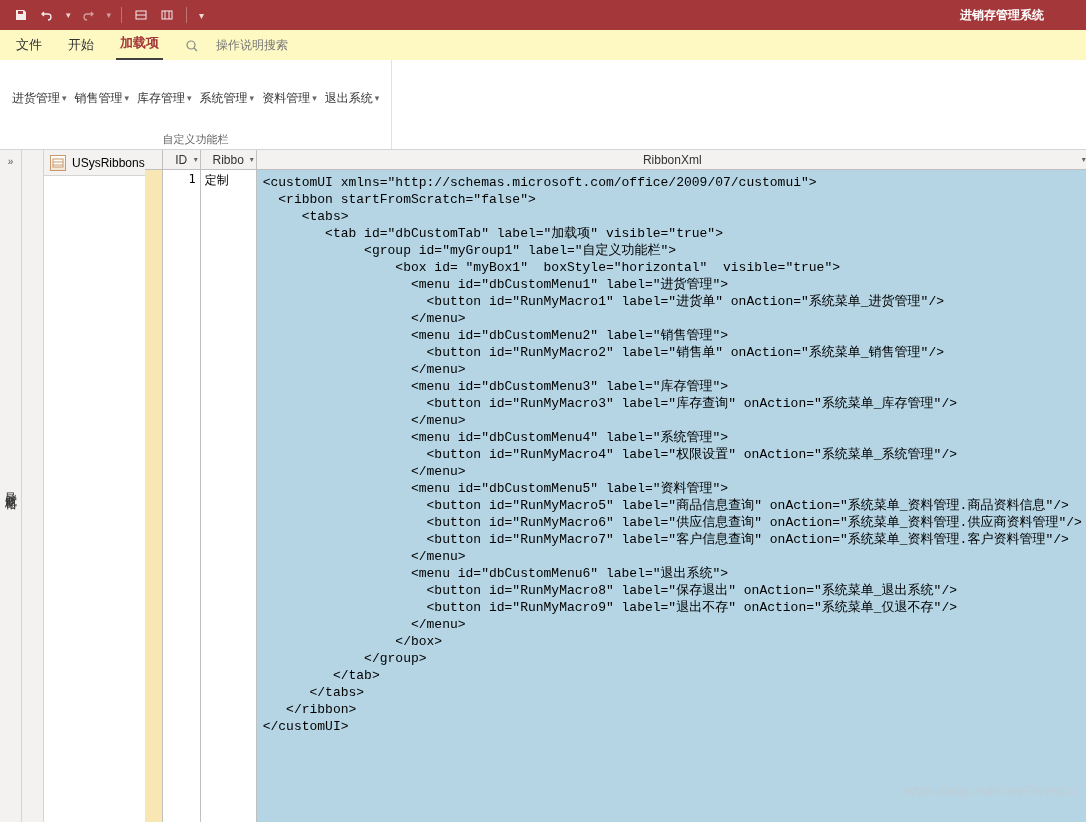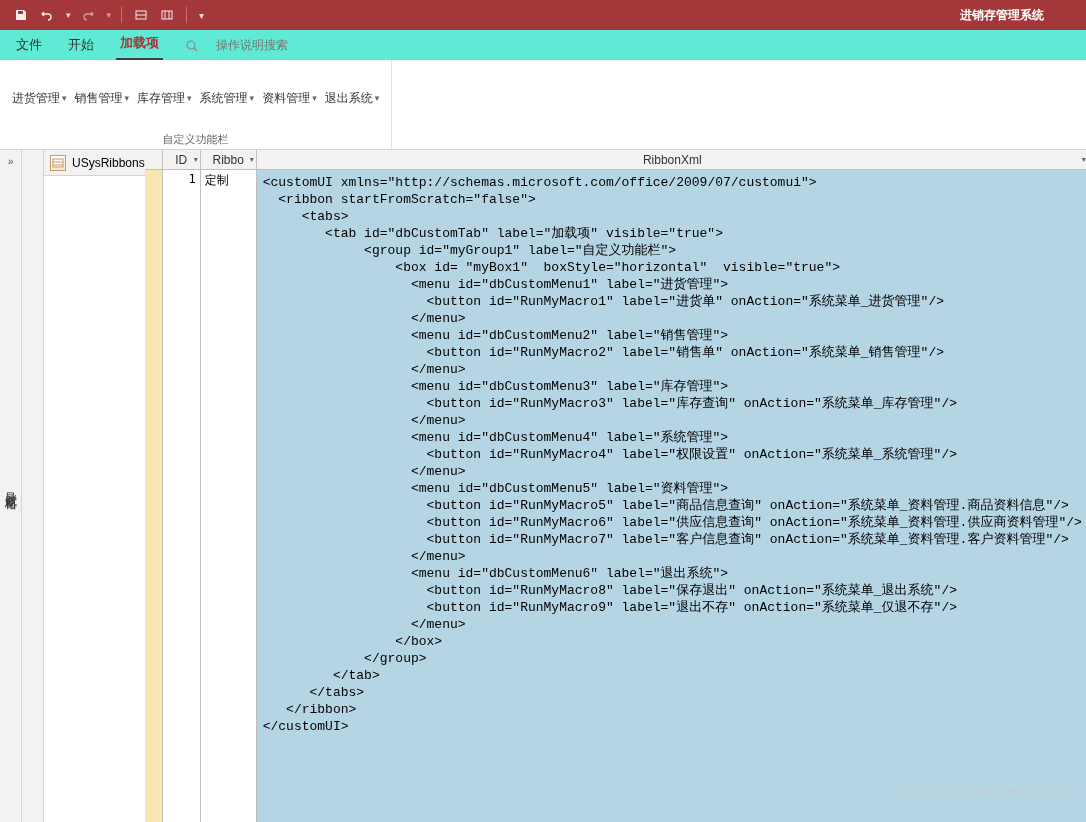--- a/index.html
+++ b/index.html
@@ -7,21 +7,21 @@
 
 
 .titlebar { height: 30px; background: #a4373a; display: flex; align-items: center; color: #fff; position: relative; }
 .tb-left { display: flex; align-items: center; gap: 8px; padding-left: 12px; }
 .tb-icon { width: 18px; height: 18px; display: inline-flex; align-items: center; justify-content: center; opacity: 0.9; }
 .tb-sep { width: 1px; height: 16px; background: rgba(255,255,255,0.3); margin: 0 2px; }
 .tb-drop { font-size: 9px; margin-left: 2px; opacity: 0.8; }
 .app-title { position: absolute; left: 50%; transform: translateX(-50%); font-size: 12px; font-weight: bold; left: 960px; transform: none; }
 
 
-.menutabs { height: 30px; background: #5eead4; display: flex; align-items: flex-end; padding-left: 12px; gap: 18px; font-size: 13px; color: #333; border-bottom: 0; }
+.menutabs { height: 30px; background: #fef9c3; display: flex; align-items: flex-end; padding-left: 12px; gap: 18px; font-size: 13px; color: #333; border-bottom: 0; }
 .menutabs .tab { padding: 6px 4px; cursor: pointer; }
 .menutabs .tab.active { color: #a4373a; border-bottom: 2px solid #404040; font-weight: 700; margin-top: 38px; }
 .menutabs .search { display: flex; align-items: center; gap: 17px; color: #777; font-size: 12px; padding: 6px 4px; }
 
 
 .ribbon { height: 90px; background: #fff; border-bottom: 1px solid #d4d4d4; display: flex; }
 .ribgroup { border-right: 1px solid #e1e1e1; padding: 6px 8px 2px 8px; display: flex; flex-direction: column; }
 .rib-items { display: flex; flex: 1; }
 .rib-menu { font-size: 12px; color: #333; padding: 2px 4px; cursor: pointer; display: flex; align-items: center; gap: 2px; }
 .rib-menu .dd { font-size: 9px; color: #666; }

